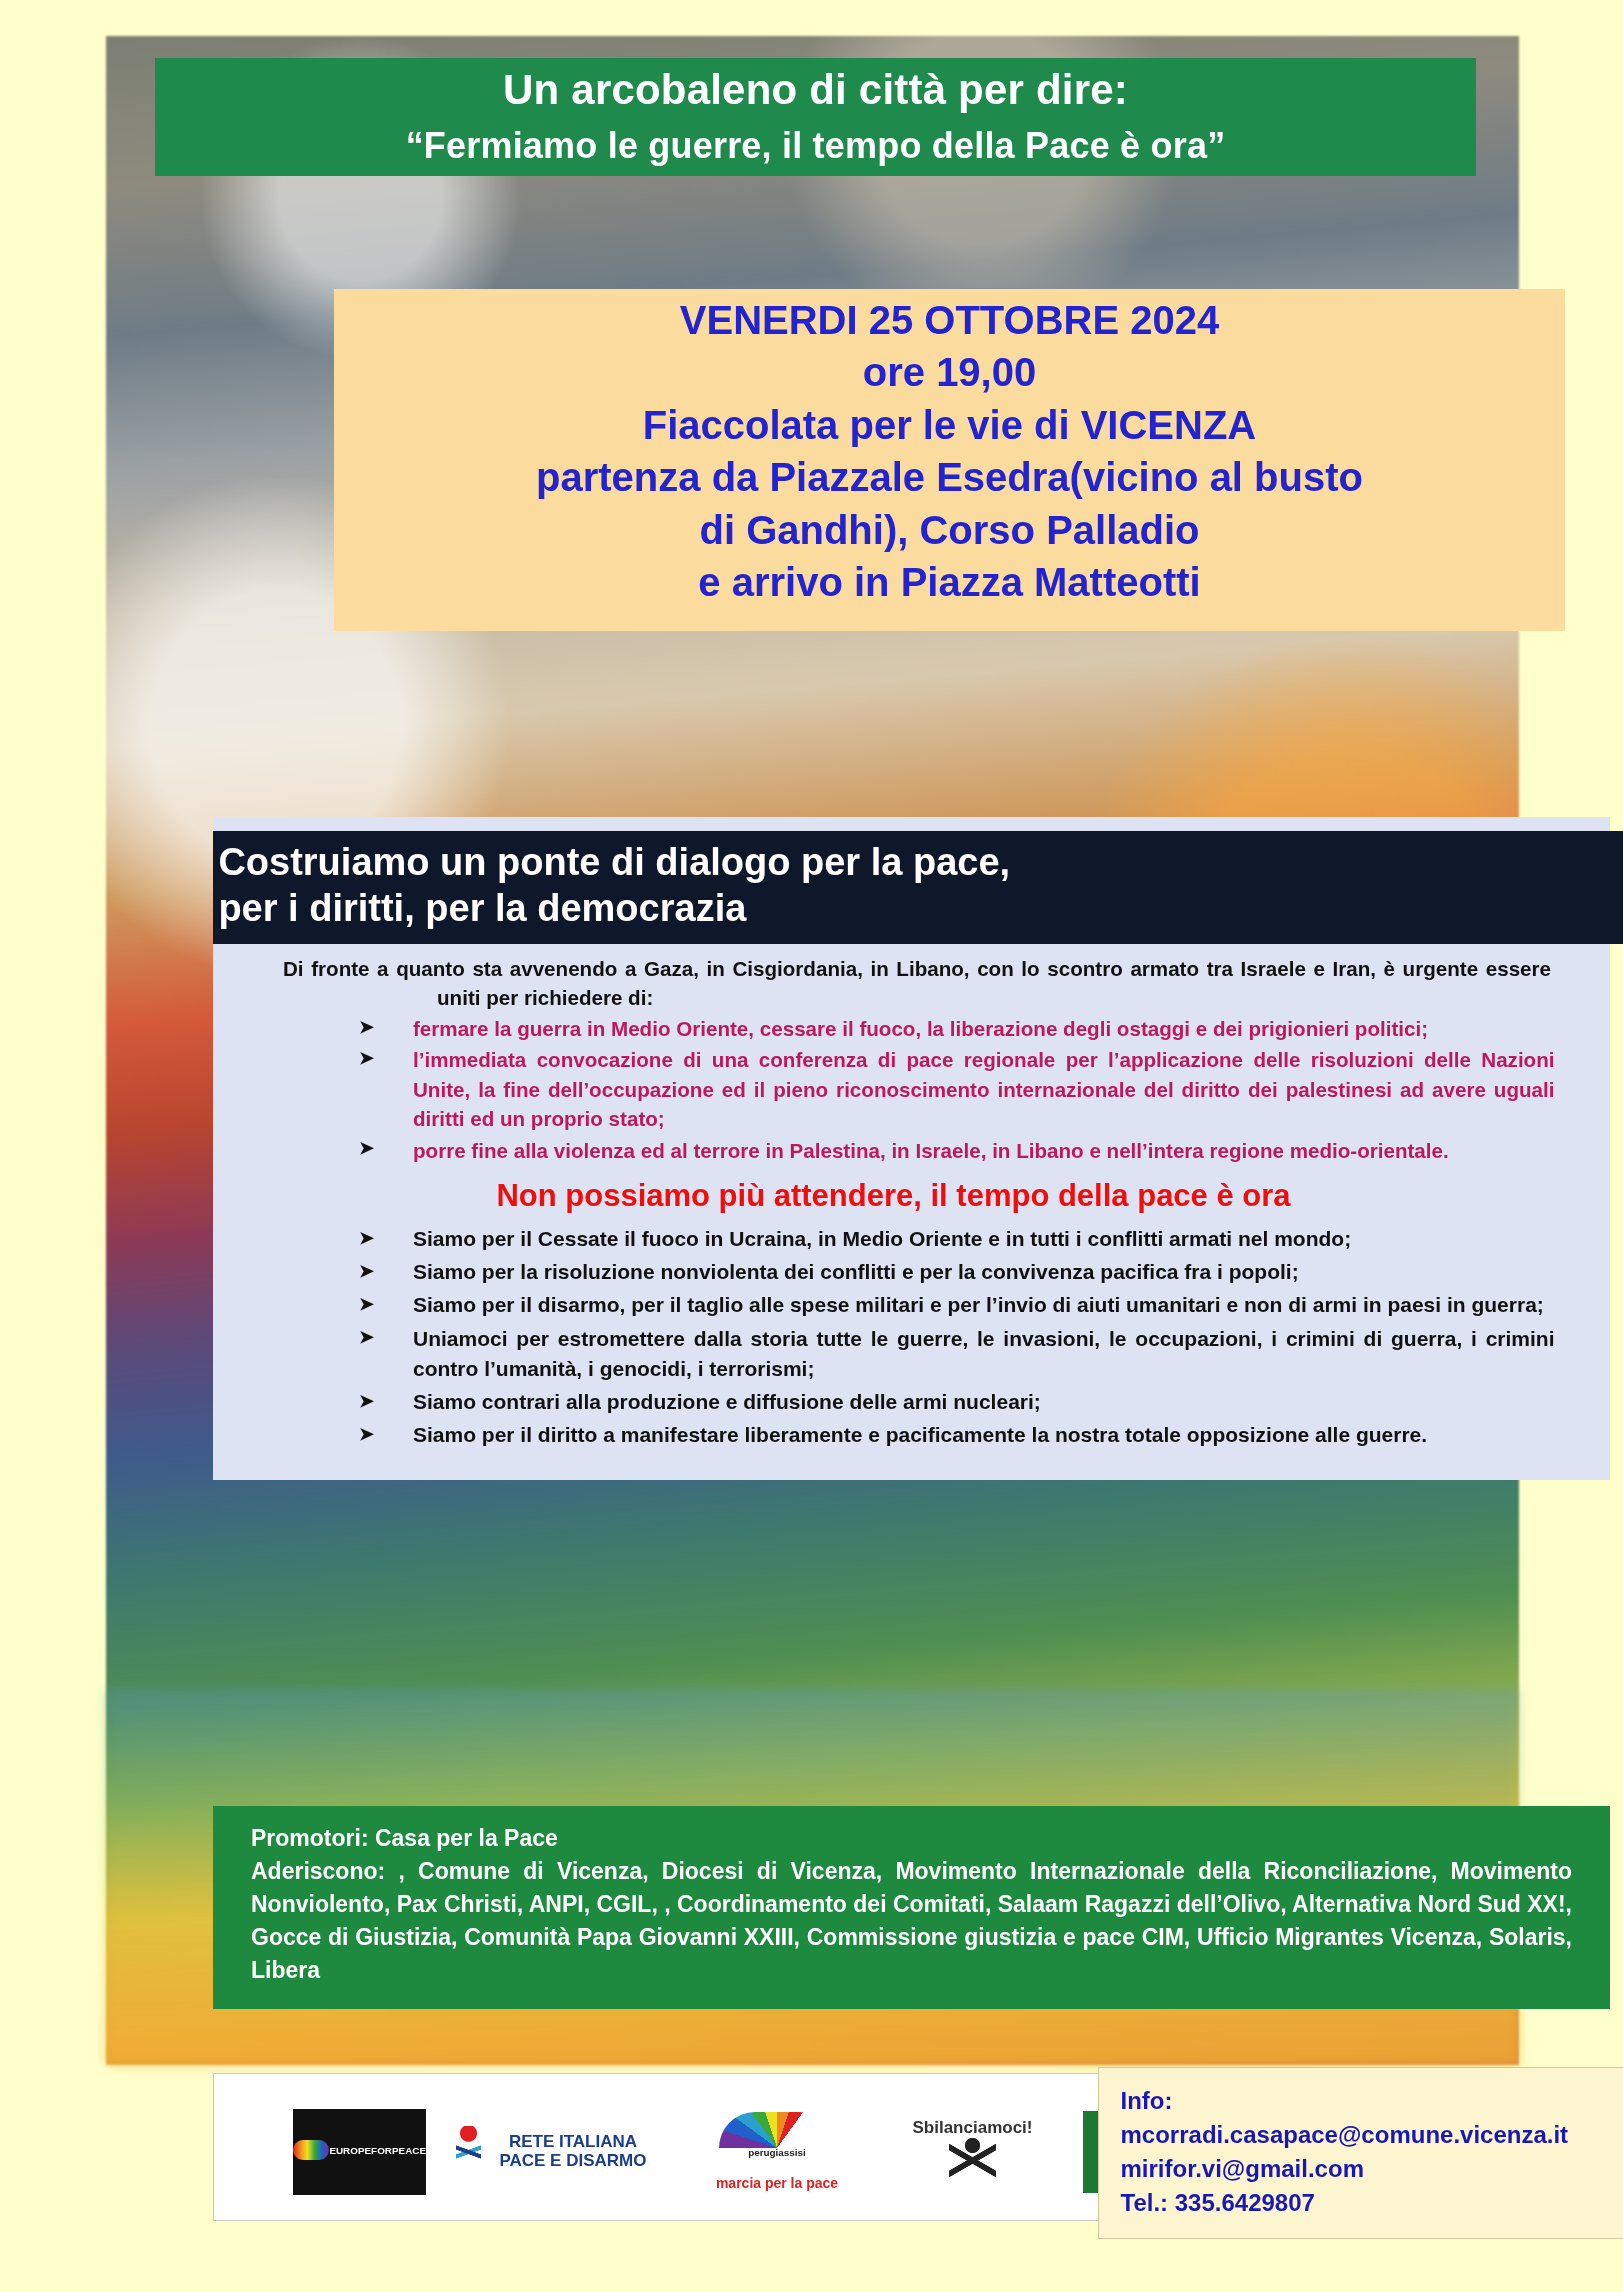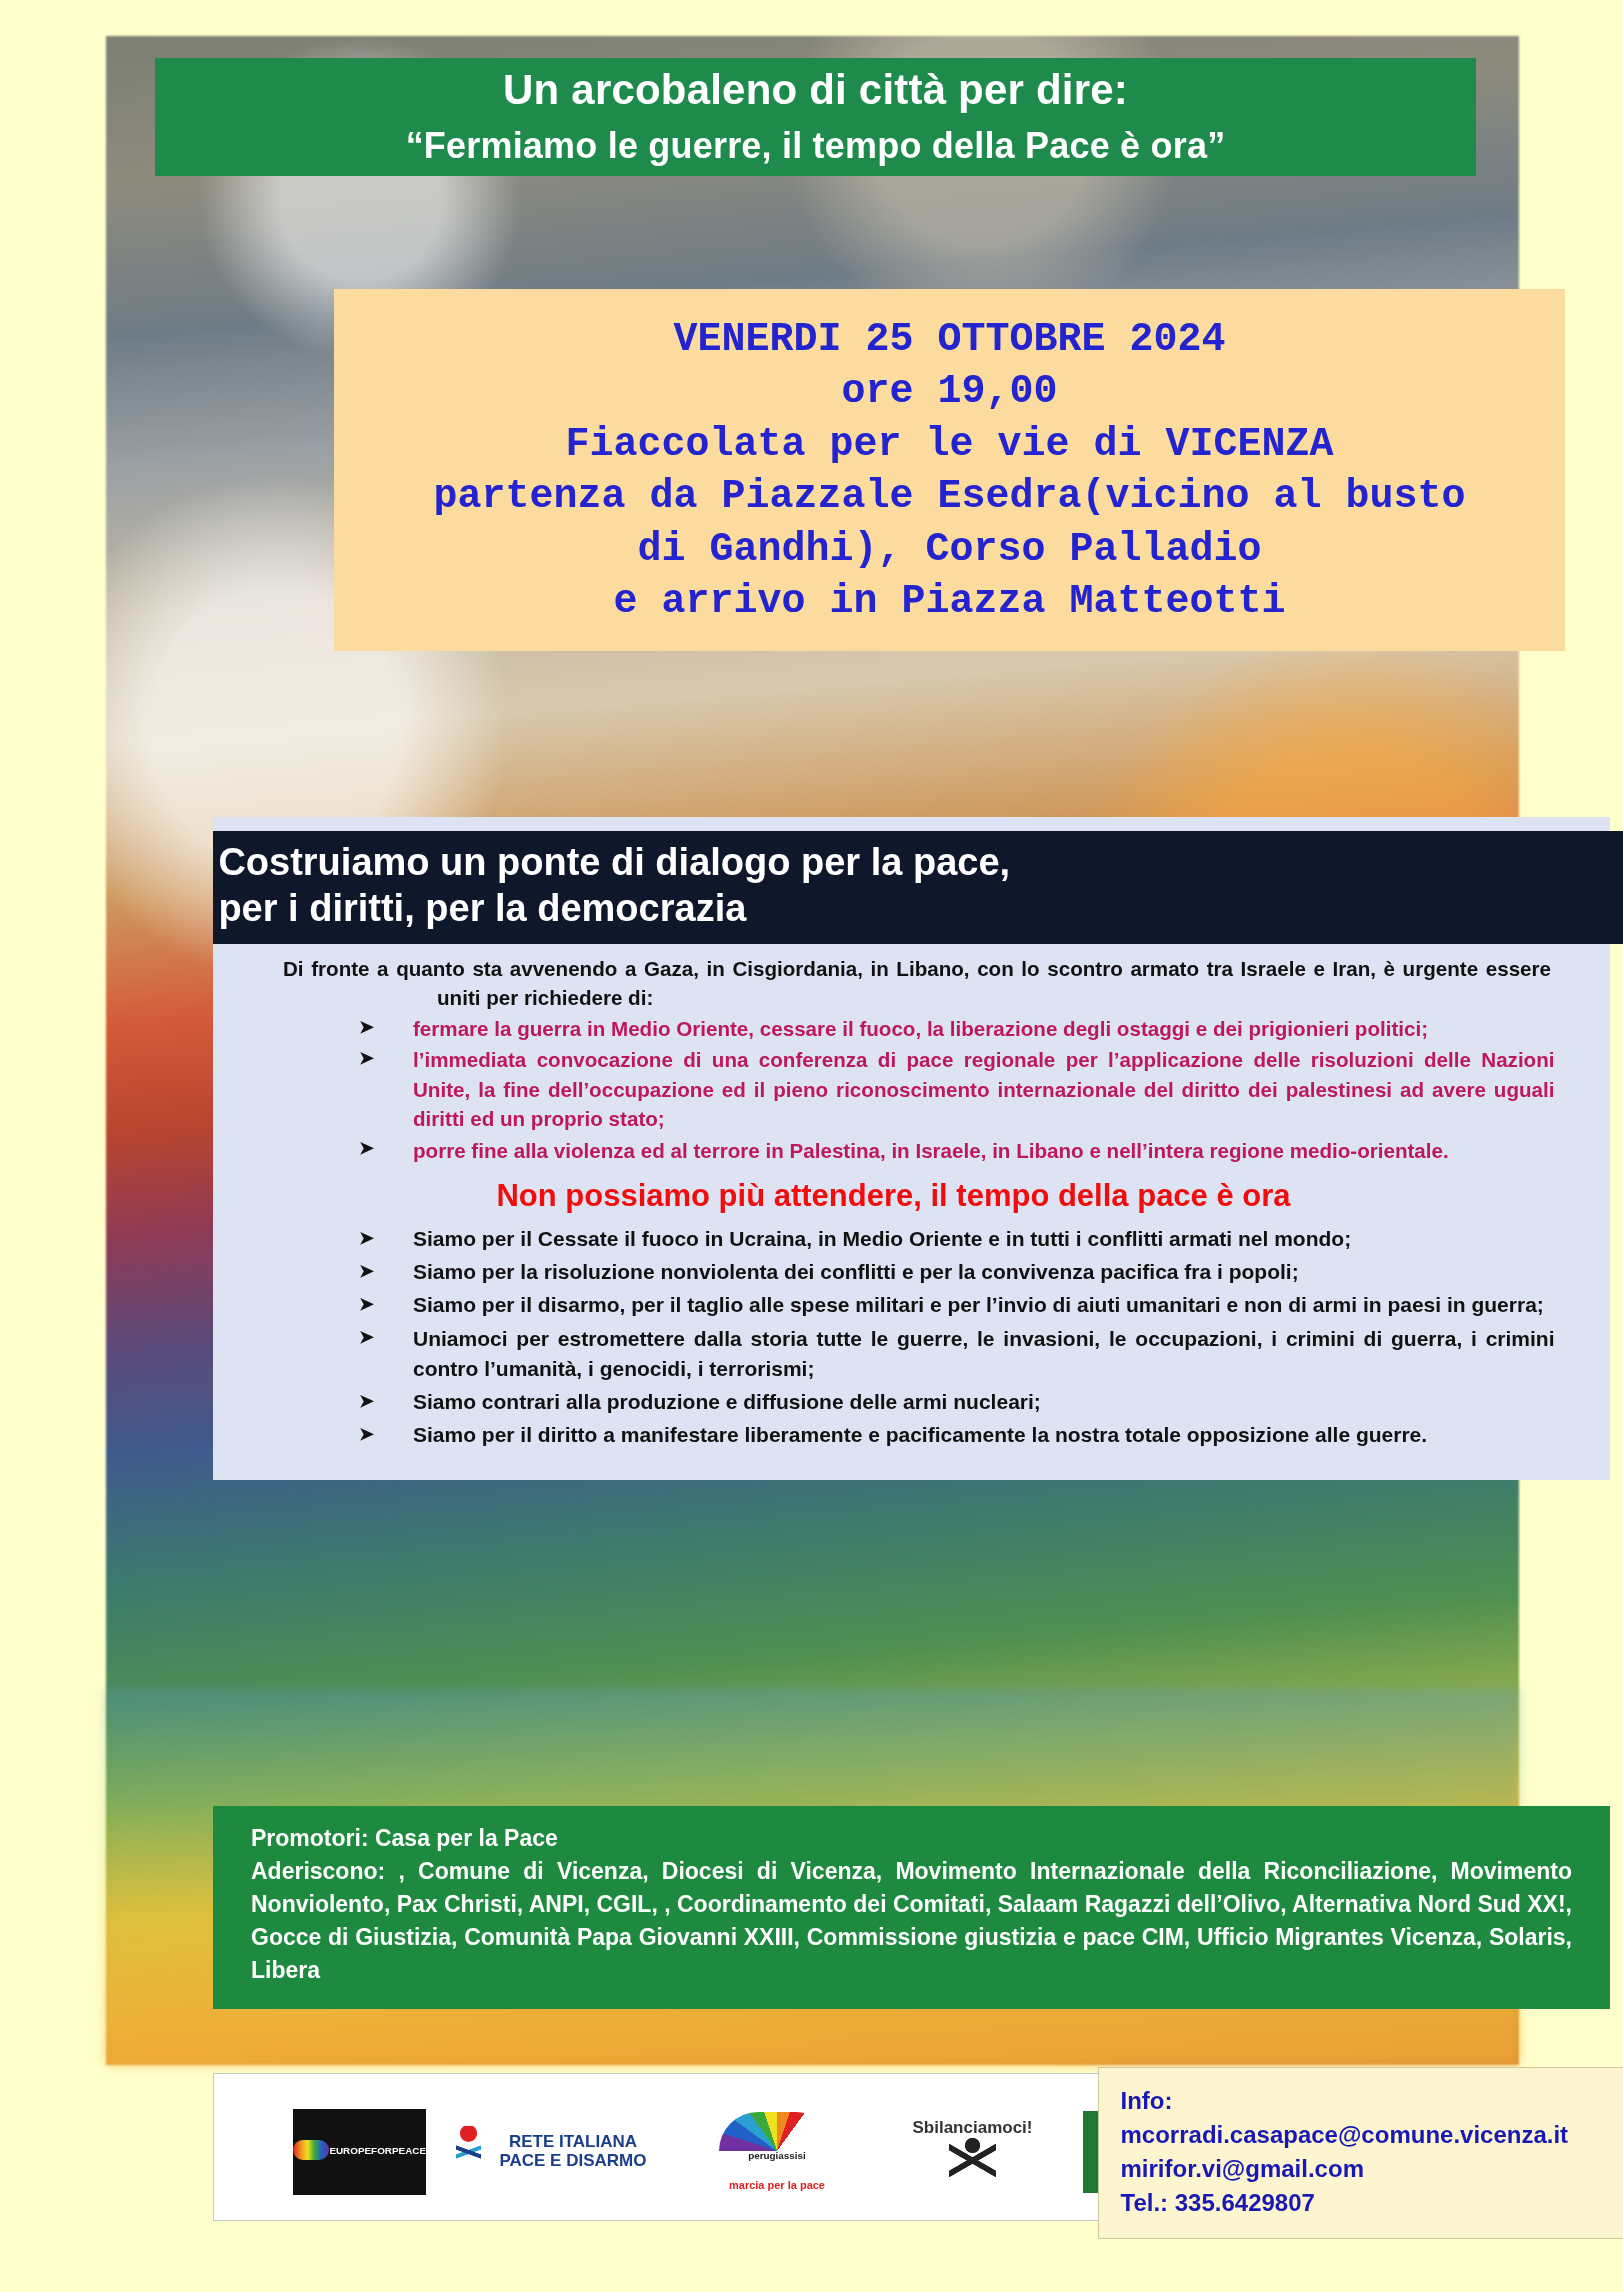--- a/index.html
+++ b/index.html
@@ -91,23 +91,22 @@
   .headline .line2 { font-size: 36px; margin-top: 10.7px; }
 
   
   .datebox {
     position: absolute;
     left: 228px;
     top: 253px;
     width: 1231px;
     background: #fbdb9e;
     box-sizing: border-box;
-    padding: 25px 18px 23px 18px;
+    padding: 5px 18px 23px 18px;
     text-align: center;
-    font-family: Liberation Mono, monospace;
   }
   .datebox div {
     color: #2323cf;
     font-weight: bold;
     font-size: 40px;
     line-height: 1.31;
   }
 
   
   .bodypanel {
@@ -288,21 +287,21 @@
   }
   .logo-perugia .arc {
     width: 116px; height: 50px;
     border-radius: 58px 58px 0 0;
     background:
       conic-gradient(from 270deg at 50% 100%,
         #7030a0 0deg 18deg, #2060c8 18deg 36deg, #2aa0d0 36deg 54deg,
         #3aa83a 54deg 72deg, #f0e020 72deg 90deg, #f08a20 90deg 108deg,
         #e02020 108deg 126deg, #ffffff 126deg 180deg);
   }
-  .logo-perugia .cap { font-size: 11px; color: #e02020; margin-top: 17px; }
+  .logo-perugia .cap { font-size: 14px; color: #e02020; margin-top: 17px; }
   .logo-sbil {
     width: 161px; height: 82px;
     flex-direction: column;
     color: #333333;
     font-weight: bold;
     font-size: 17px;
   }
   .logo-sbil .fig2 {
     width: 47px; height: 47px;
     background:

